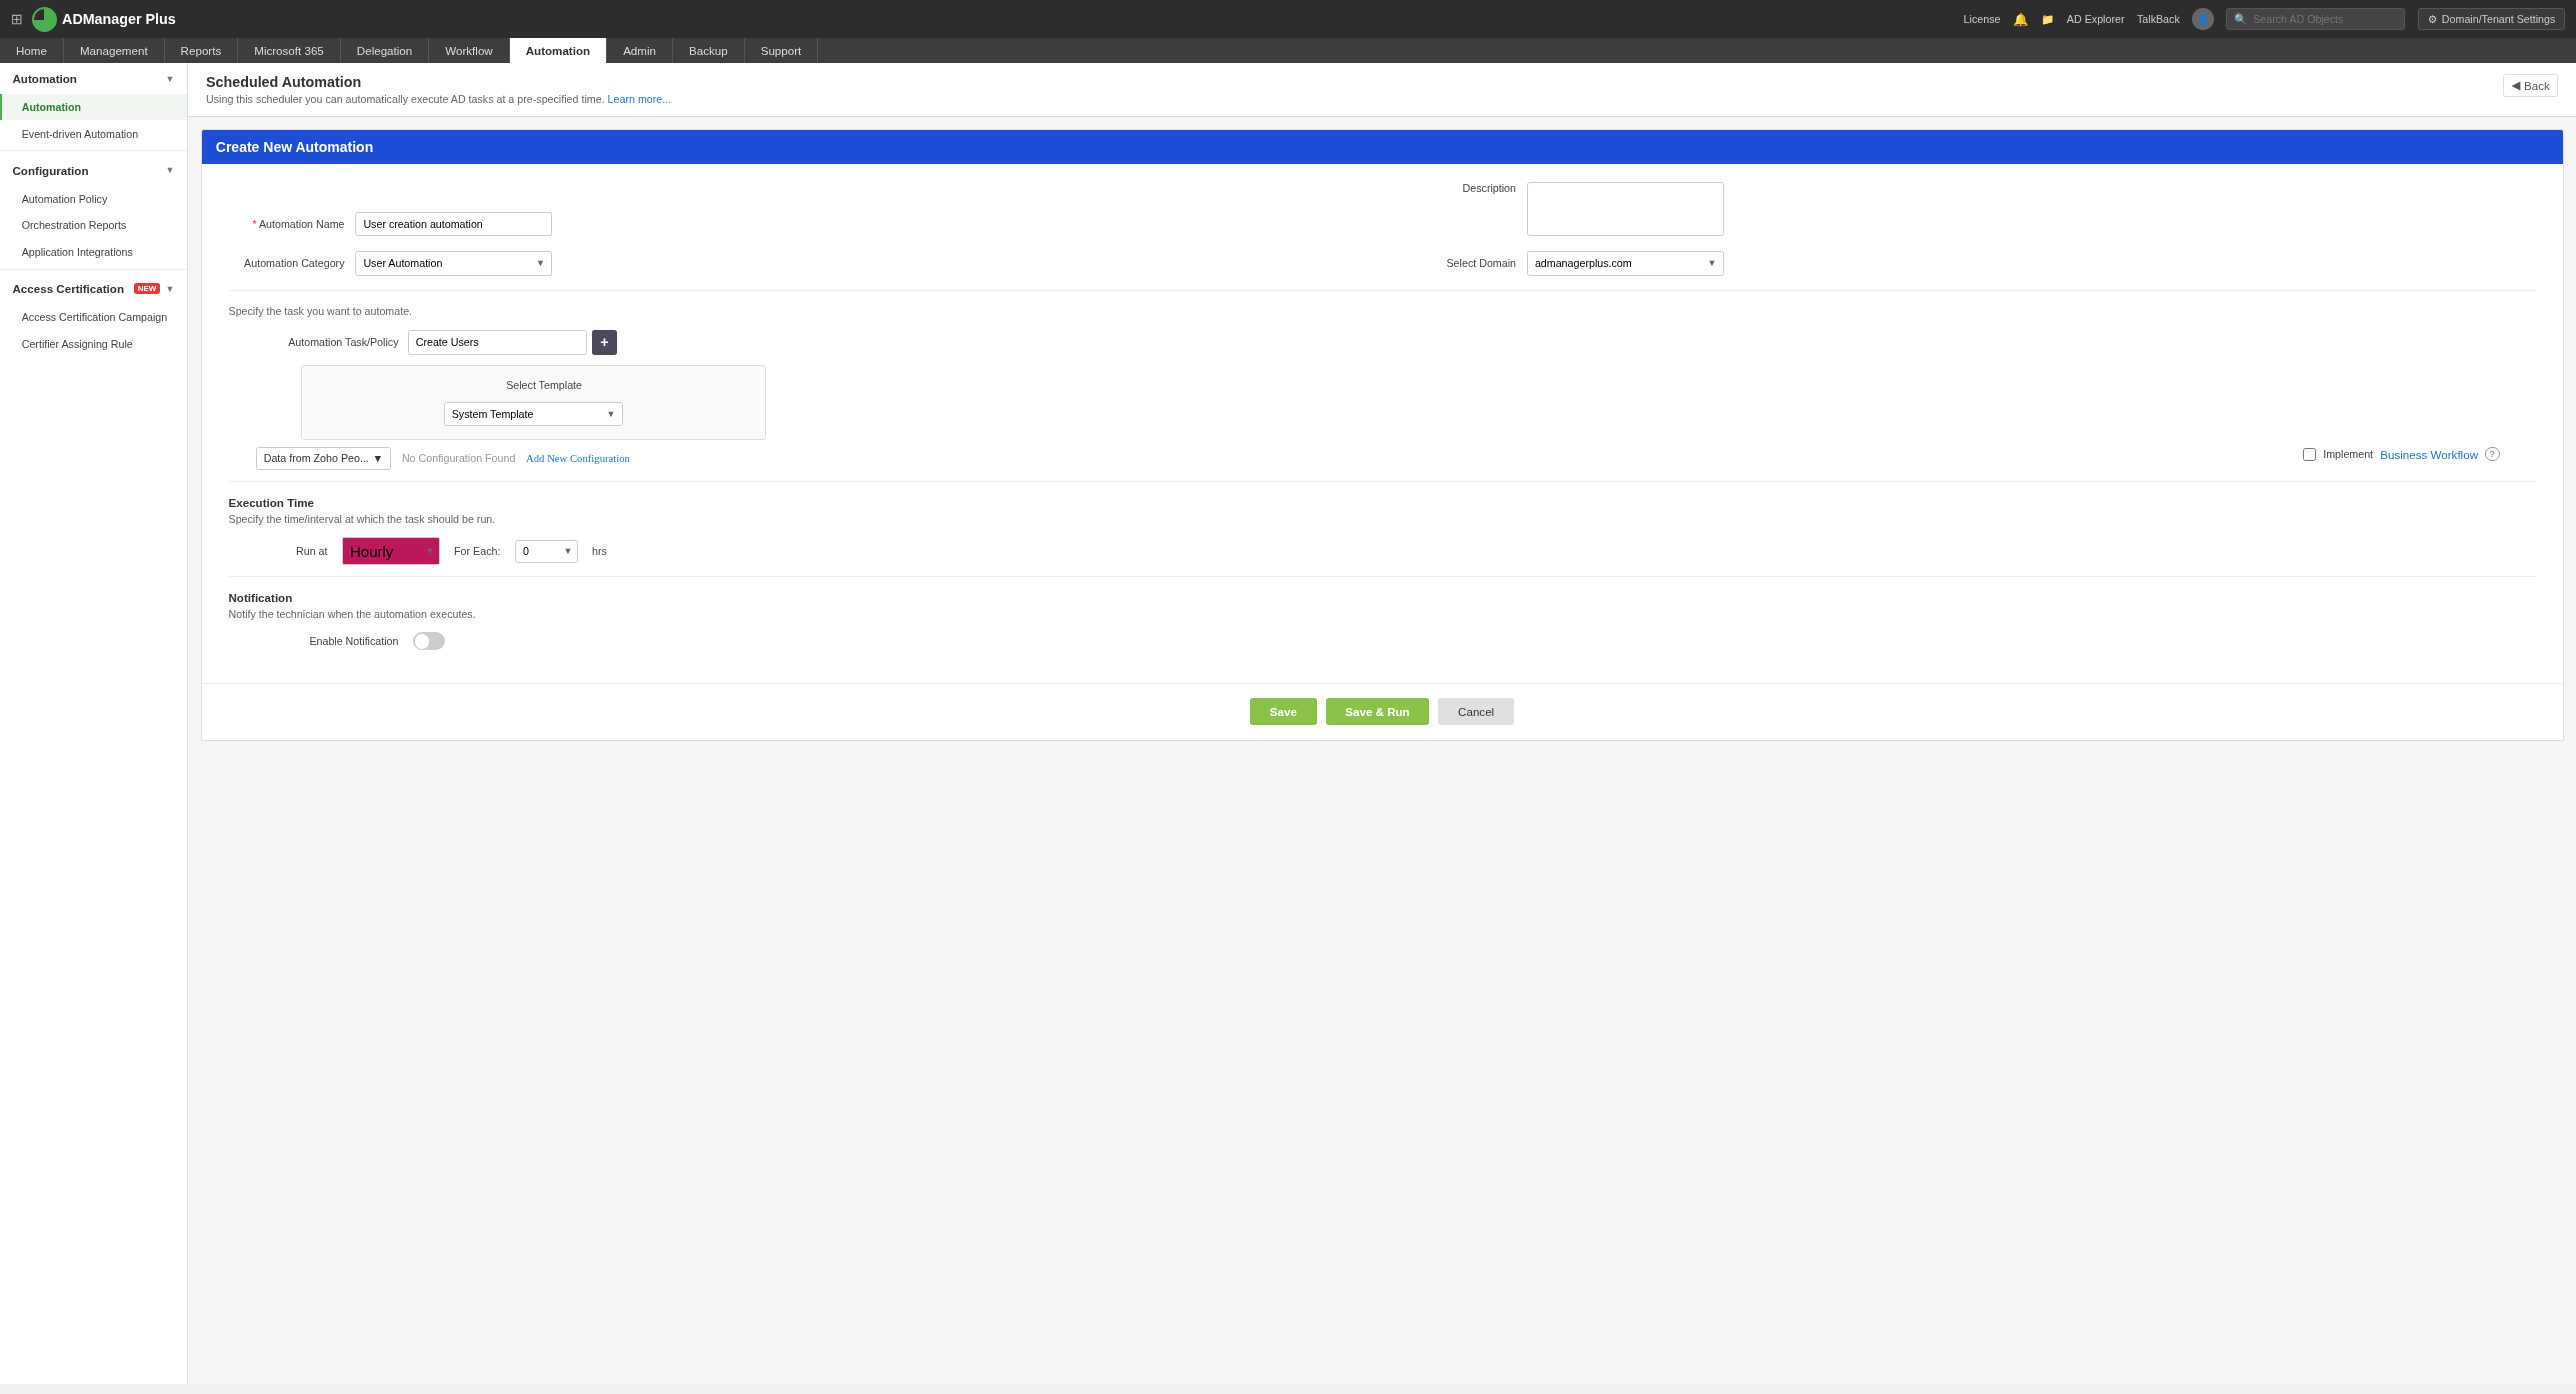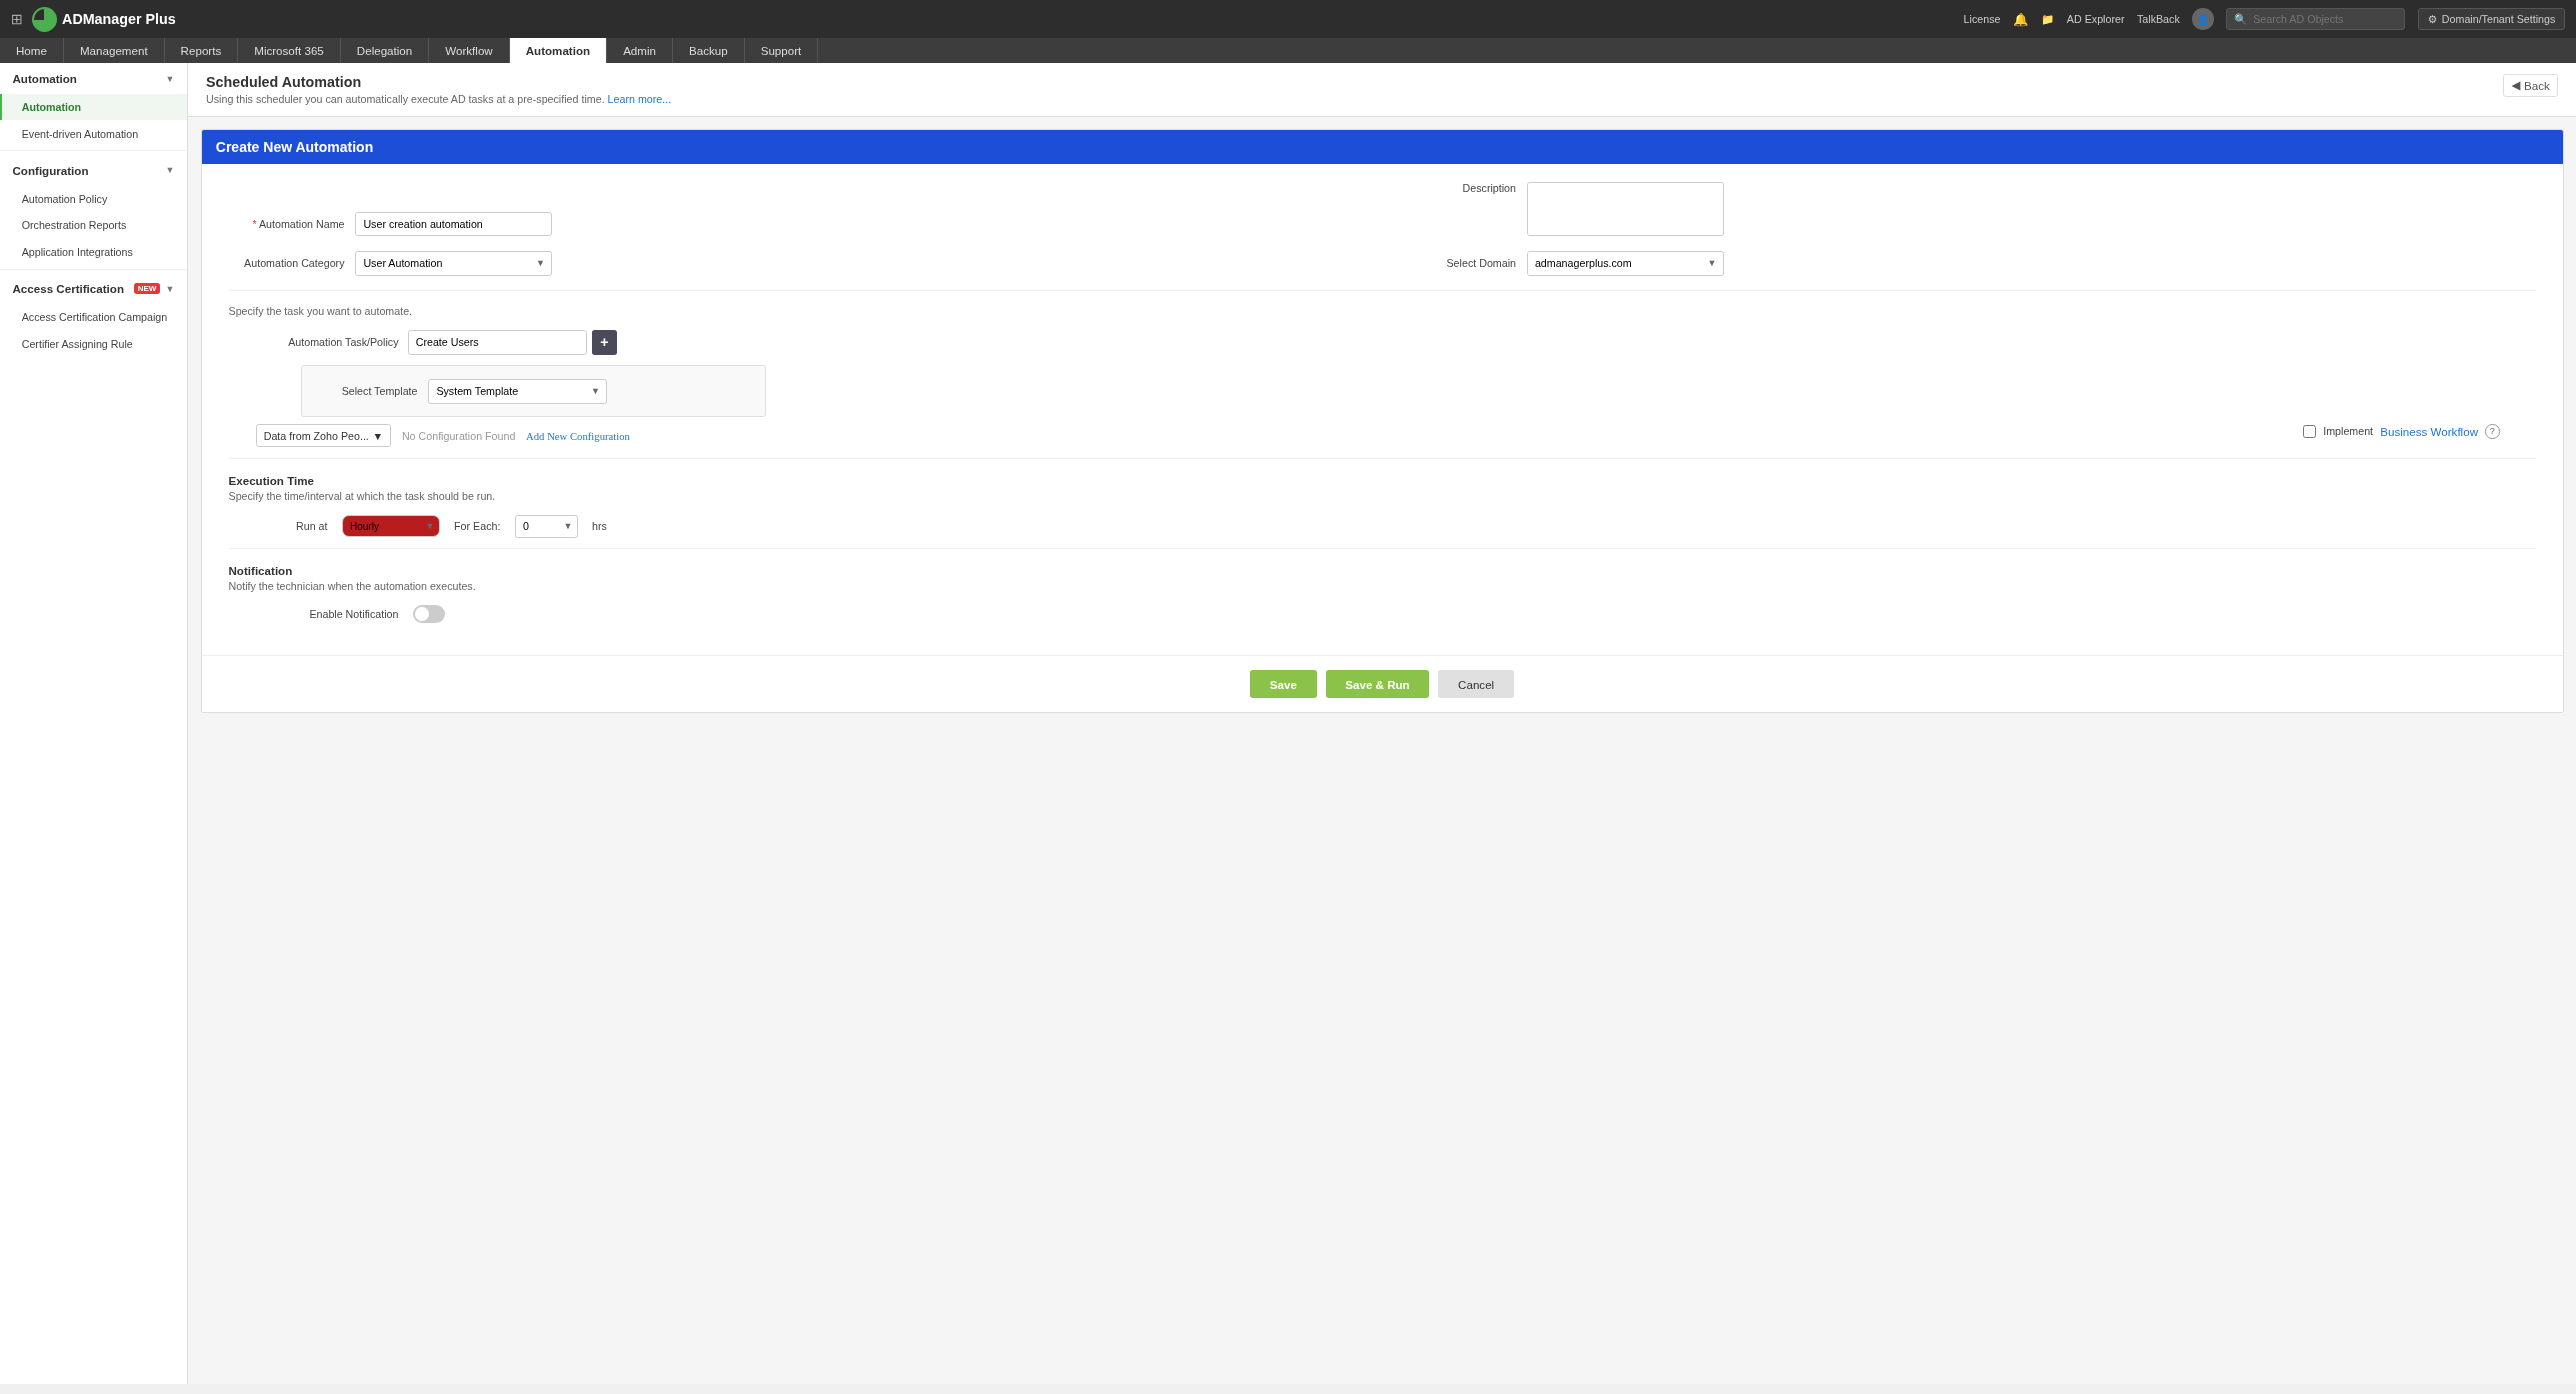--- a/index.html
+++ b/index.html
@@ -302,20 +302,21 @@
     .template-box {
       margin: 7.2px 0 7.2px 72px;
       background: #f9f9f9;
       border: 0.9px solid #ddd;
       border-radius: 2.7px;
       padding: 12.5px 18px;
       display: flex;
       align-items: center;
       gap: 10.7px;
       width: 465px;
+      flex-direction: column;
     }
     .template-label { font-size: 10.7px; color: #444; min-width: 98px; text-align: right; }
 
     
     .zoho-row {
       display: flex;
       align-items: center;
       gap: 10.7px;
       padding-left: 27px;
       margin-bottom: 10.7px;
@@ -363,24 +364,24 @@
     .run-at-row {
       display: flex;
       align-items: center;
       gap: 14.3px;
       padding-left: 27px;
       margin-bottom: 10.7px;
     }
     .run-at-label { font-size: 10.7px; color: #444; min-width: 72px; text-align: right; }
     .small-select {
       border: 0.9px solid #ccc;
-      border-radius: 7px;
+      border-radius: 2px;
       padding: 4.5px 21.5px 4.5px 7.2px;
-      font-size: 10px;
-      background: #b91c1c;
+      font-size: 15px;
+      background: #be185d;
       appearance: none;
       outline: none;
       cursor: pointer;
       width: 98px;
     }
     .for-each-label { font-size: 10.7px; color: #444; }
     .small-select-num {
       border: 0.9px solid #ccc;
       border-radius: 2.7px;
       padding: 4.5px 21.5px 4.5px 7.2px;

